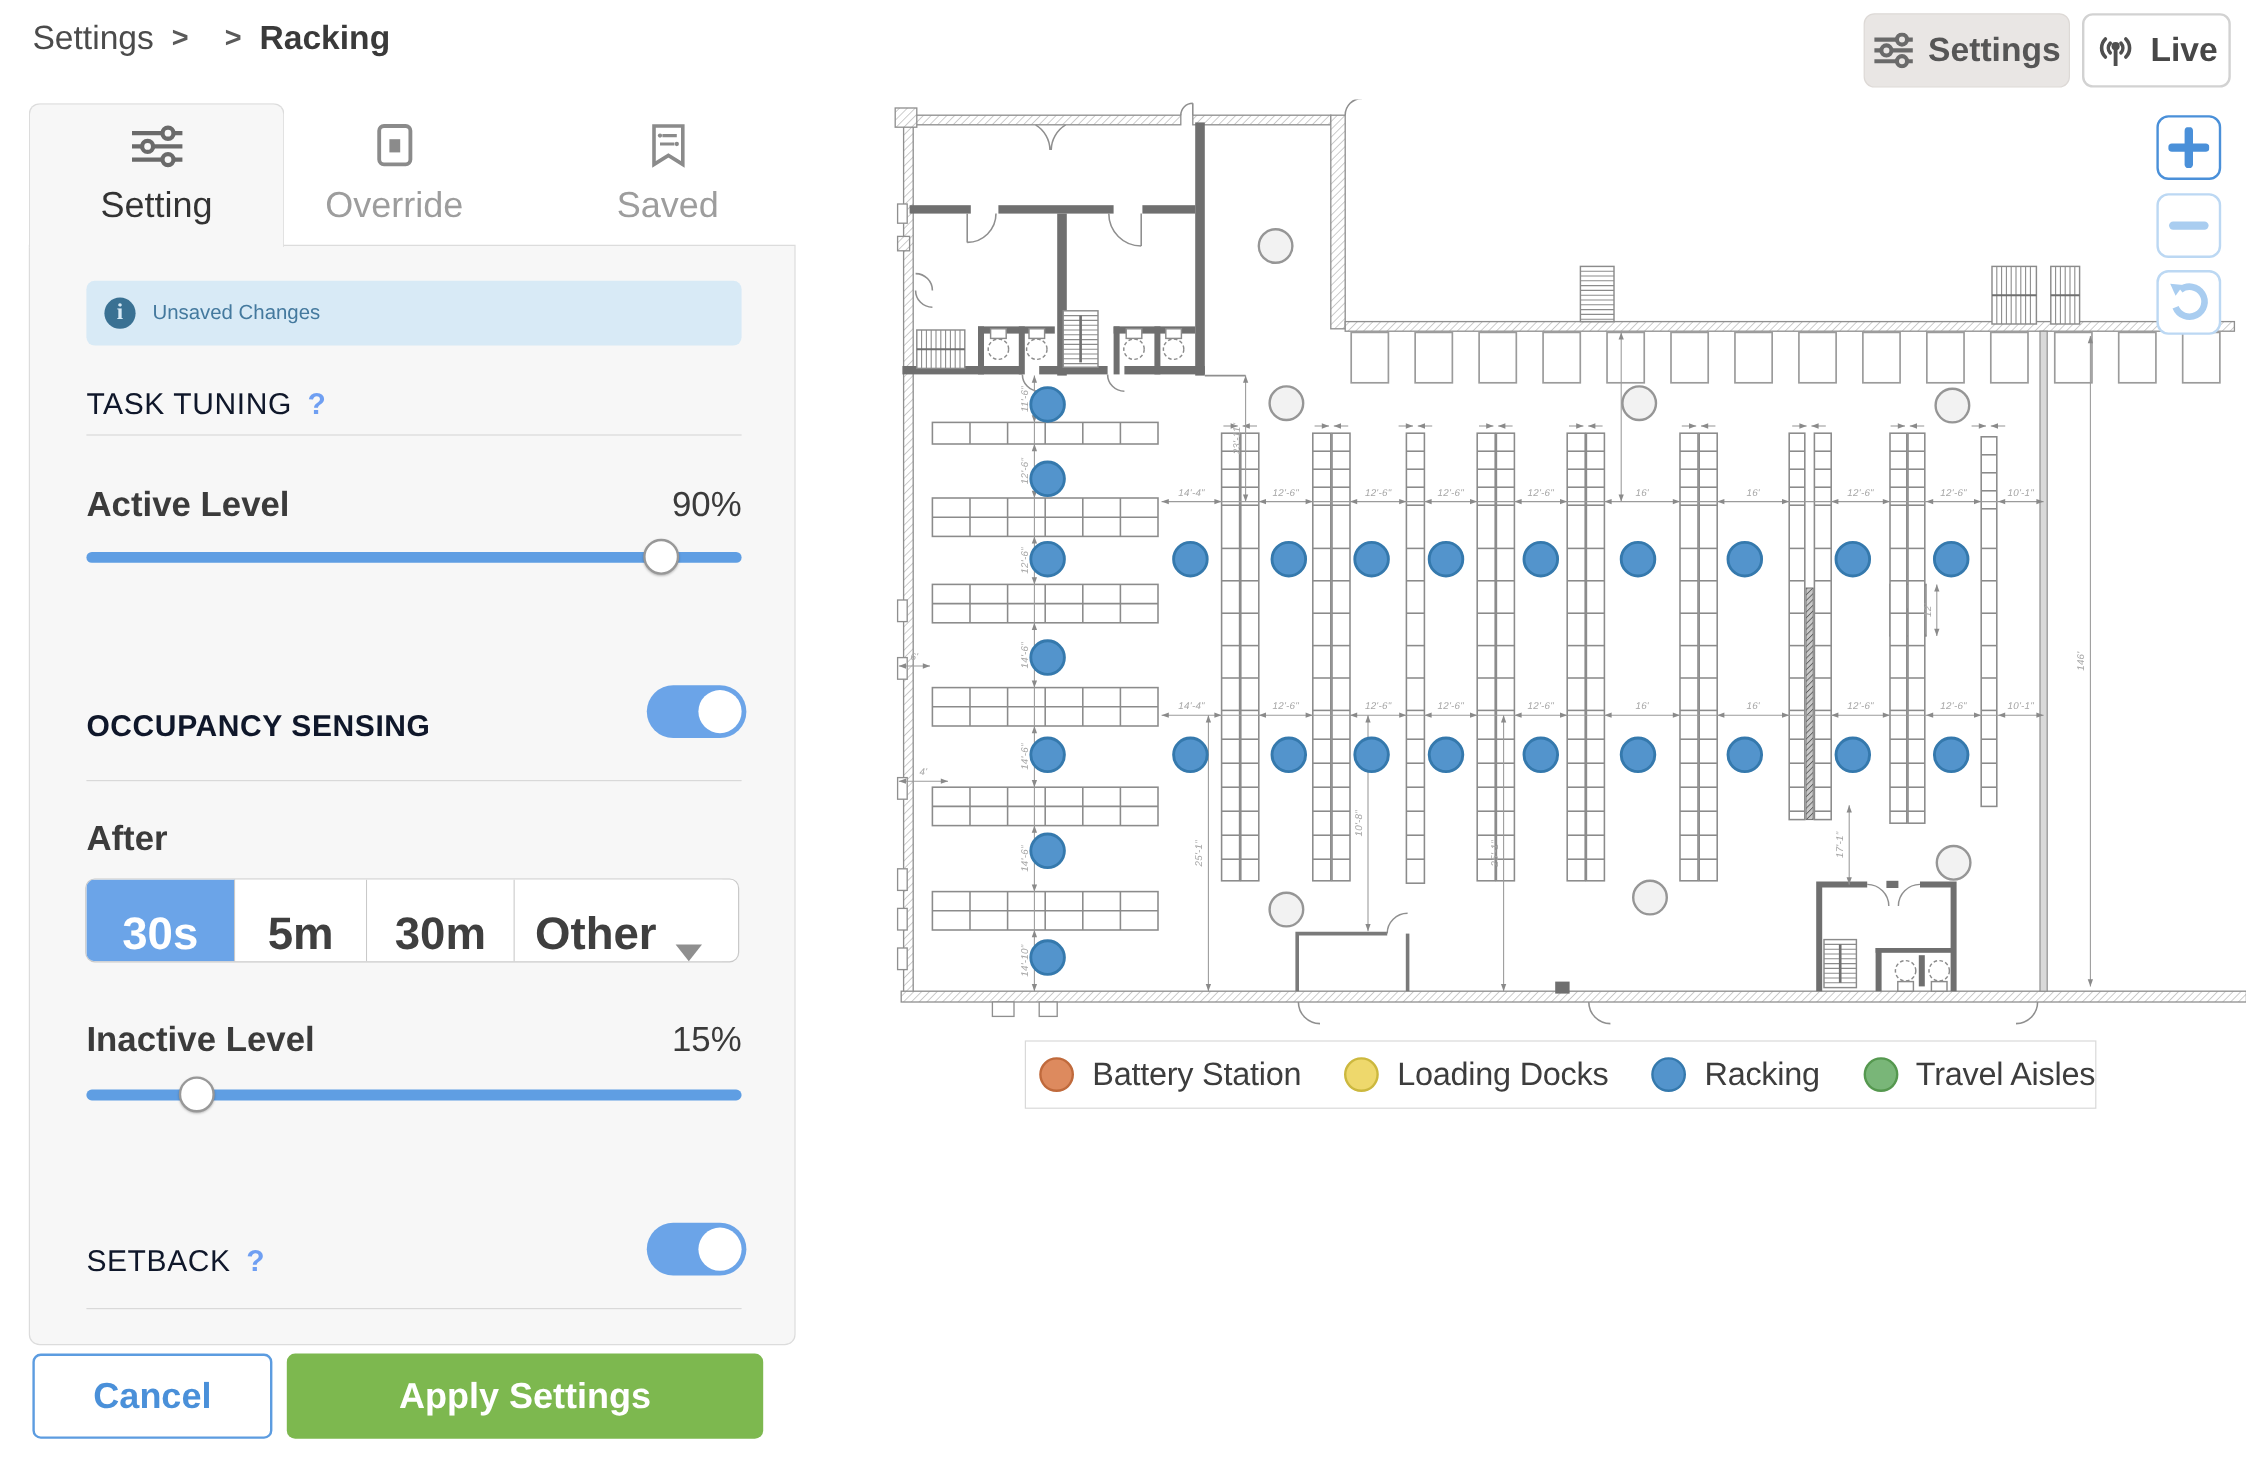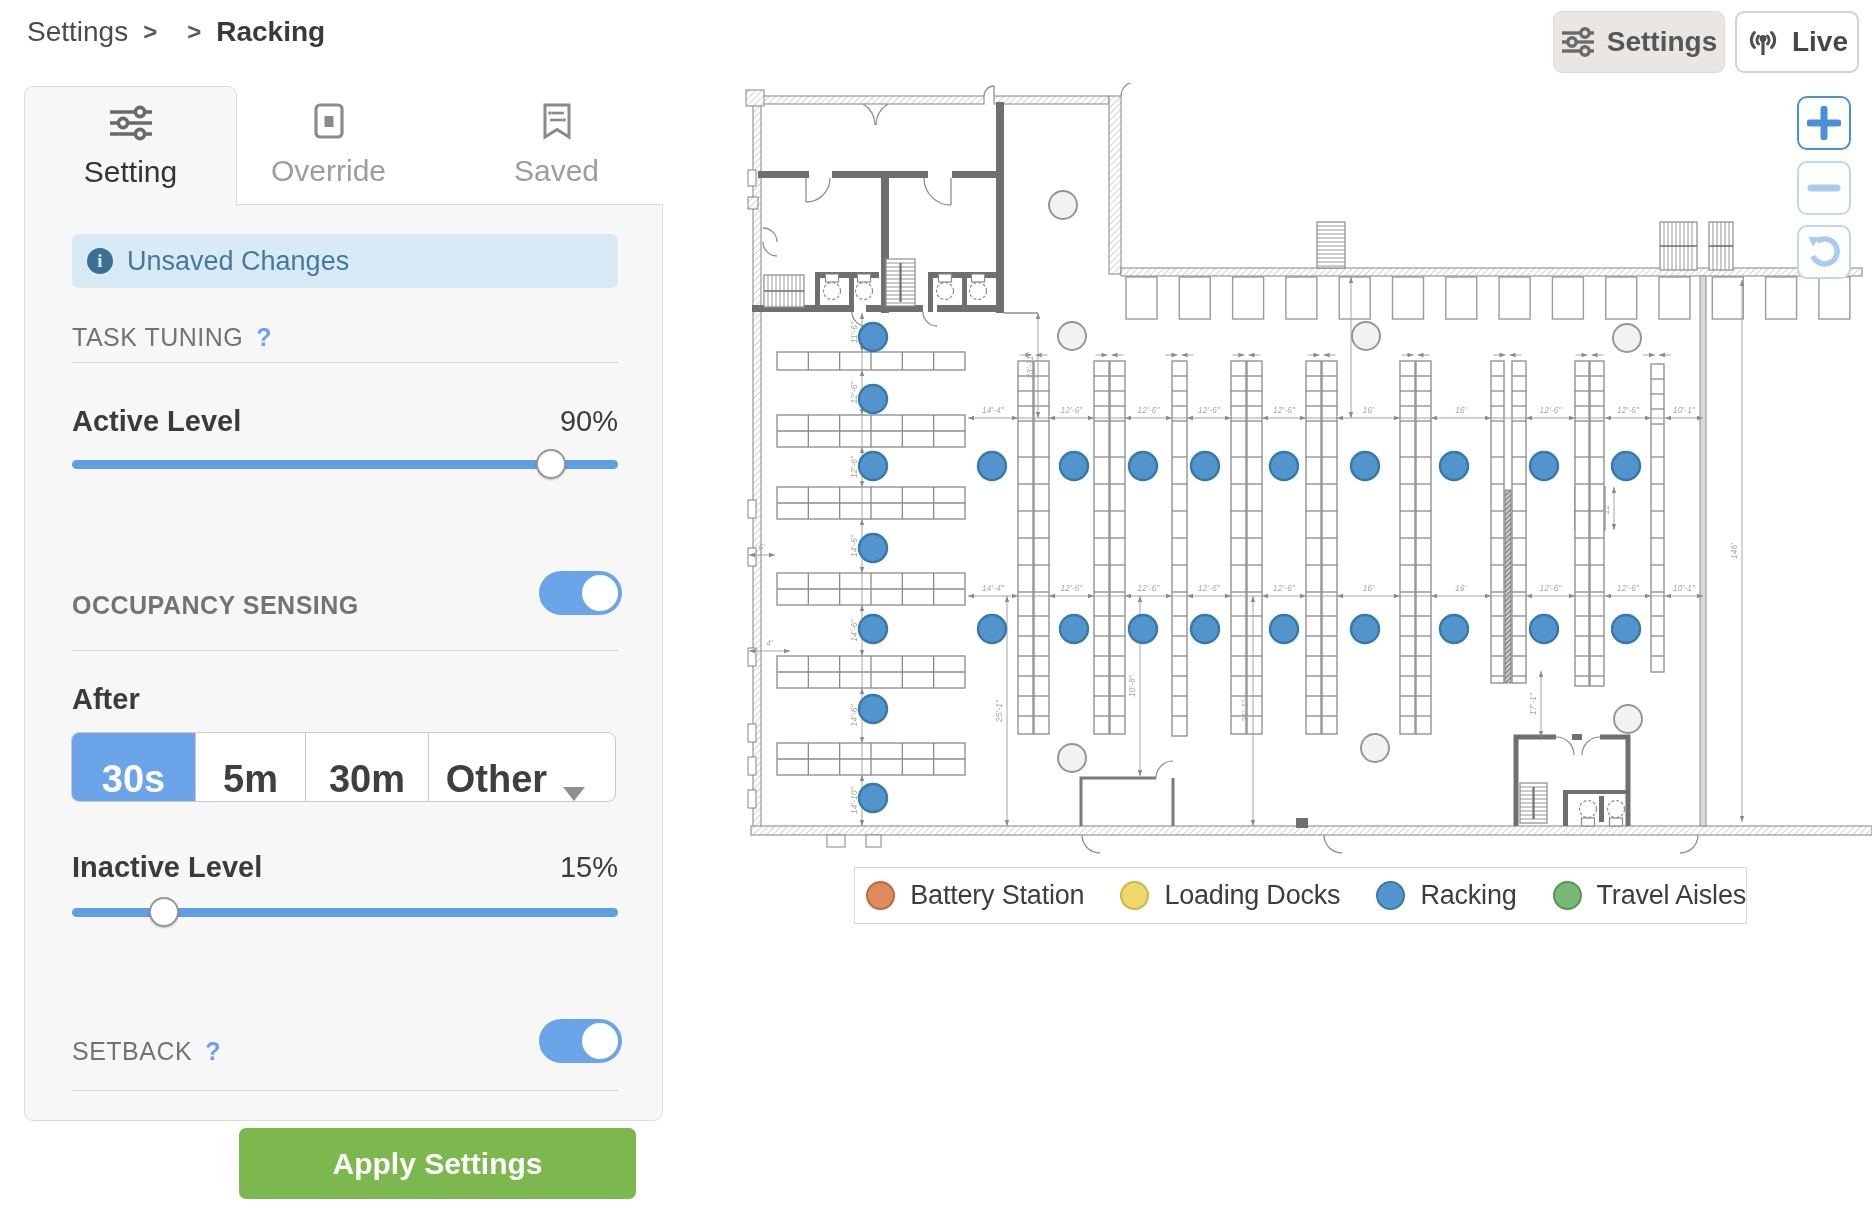--- a/index.html
+++ b/index.html
@@ -23,22 +23,22 @@
   .tab { position:absolute; top:86px; width:213px; height:118px; display:flex; flex-direction:column; align-items:center; justify-content:center; gap:10px; cursor:pointer; }
   .tab .tlabel { font-size:30px; color:#9d9d9d; }
   .tab.active { height:120px; background:#f7f7f7; border:1px solid #dcdcdc; border-bottom:none; border-radius:9px 9px 0 0; z-index:3; }
   .tab.active .tlabel { color:#333; }
 
   
   .panel { position:absolute; left:24px; top:204px; width:639px; height:917px; background:#f7f7f7; border:1px solid #dcdcdc; border-radius:0 0 9px 9px; z-index:2; }
   .panel .row { position:absolute; left:47px; width:546px; }
   .banner { position:absolute; left:47px; top:29px; width:546px; height:54px; background:#d8eaf6; border-radius:7px; display:flex; align-items:center; }
   .banner .info-ic { width:26px; height:26px; border-radius:50%; background:#3a7193; color:#d8eaf6; font-weight:700; font-size:19px; display:flex; align-items:center; justify-content:center; margin-left:15px; font-family:"Liberation Serif",serif; }
-  .banner .btext { color:#44799e; font-size:27px; margin-left:14px; }
-  .seclabel { font-size:25px; color:#737373; letter-spacing:0.5px; }
+  .banner .btext { color:#44799e; font-size:17px; margin-left:14px; }
+  .seclabel { font-size:25px; color:#0f172a; letter-spacing:0.5px; }
   .help-q { color:#6f9ff2; font-weight:700; font-size:25px; margin-left:13px; }
   .hr { position:absolute; left:47px; width:546px; border-top:1px solid #d9d9d9; }
   .fieldrow { display:flex; justify-content:space-between; align-items:center; }
   .fieldlabel { font-size:29px; font-weight:700; color:#3b3b3b; }
   .fieldvalue { font-size:29px; color:#3b3b3b; }
 
   .slider { position:absolute; left:47px; width:546px; height:30px; }
   .slider .track { position:absolute; left:0; right:0; top:50%; height:9px; margin-top:-4.5px; border-radius:5px; background:#5f9ee3; }
   .slider .thumb { position:absolute; top:50%; width:30px; height:30px; margin:-15px 0 0 -15px; border-radius:50%; background:#fff; border:2px solid #989898; box-shadow:0 1px 2px rgba(0,0,0,.25); }
 
@@ -201,20 +201,21 @@
 
     <div class="row" style="top:832px;">
       <span class="seclabel">SETBACK</span><span class="help-q">?</span>
     </div>
     <div class="toggle" style="top:814px;" id="toggle-setback">
       <div class="knob"></div>
     </div>
     <div class="hr" style="top:885px;"></div>
   </div>
 
+  <div class="btn-cancel">Cancel</div>
   <div class="btn-apply">Apply Settings</div>
 
   <svg class="map-svg" viewBox="740 83 1132 860">
     <defs>
       <pattern id="hatch" width="4.6" height="4.6" patternUnits="userSpaceOnUse" patternTransform="rotate(45)">
         <rect width="4.6" height="4.6" fill="#ffffff"></rect>
         <line x1="0" y1="0" x2="0" y2="4.6" stroke="#ababab" stroke-width="1"></line>
       </pattern>
       <pattern id="hatchD" width="3.4" height="3.4" patternUnits="userSpaceOnUse" patternTransform="rotate(45)">
         <rect width="3.4" height="3.4" fill="#c9c9c9"></rect>

